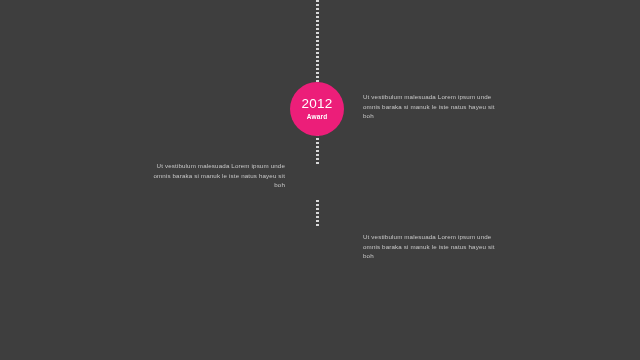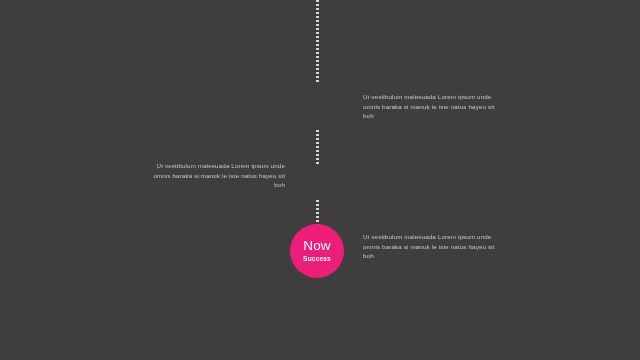--- a/index.html
+++ b/index.html
@@ -90,26 +90,26 @@
 </style>
 </head>
 <body>
 
 <div id="stage">
 
   <div class="spine spine-top"></div>
   <div class="spine spine-mid-1"></div>
   <div class="spine spine-mid-2"></div>
 
+  <div class="node node-2012">
+    <span class="node-year">2012</span>
+    <span class="node-tag">Award</span>
+  </div>
 
 
-  <div class="node node-now">
-    <span class="node-year">Now</span>
-    <span class="node-tag">Success</span>
-  </div>
 
   <div class="desc desc-right desc-1">Ut vestibulum malesuada Lorem ipsum unde omnis baraka si manuk le iste natus hayeu sit boh</div>
 
   <div class="desc desc-left desc-2">Ut vestibulum malesuada Lorem ipsum unde omnis baraka si manuk le iste natus hayeu sit boh</div>
 
   <div class="desc desc-right desc-3">Ut vestibulum malesuada Lorem ipsum unde omnis baraka si manuk le iste natus hayeu sit boh</div>
 
 </div>
 
 </body></html>

